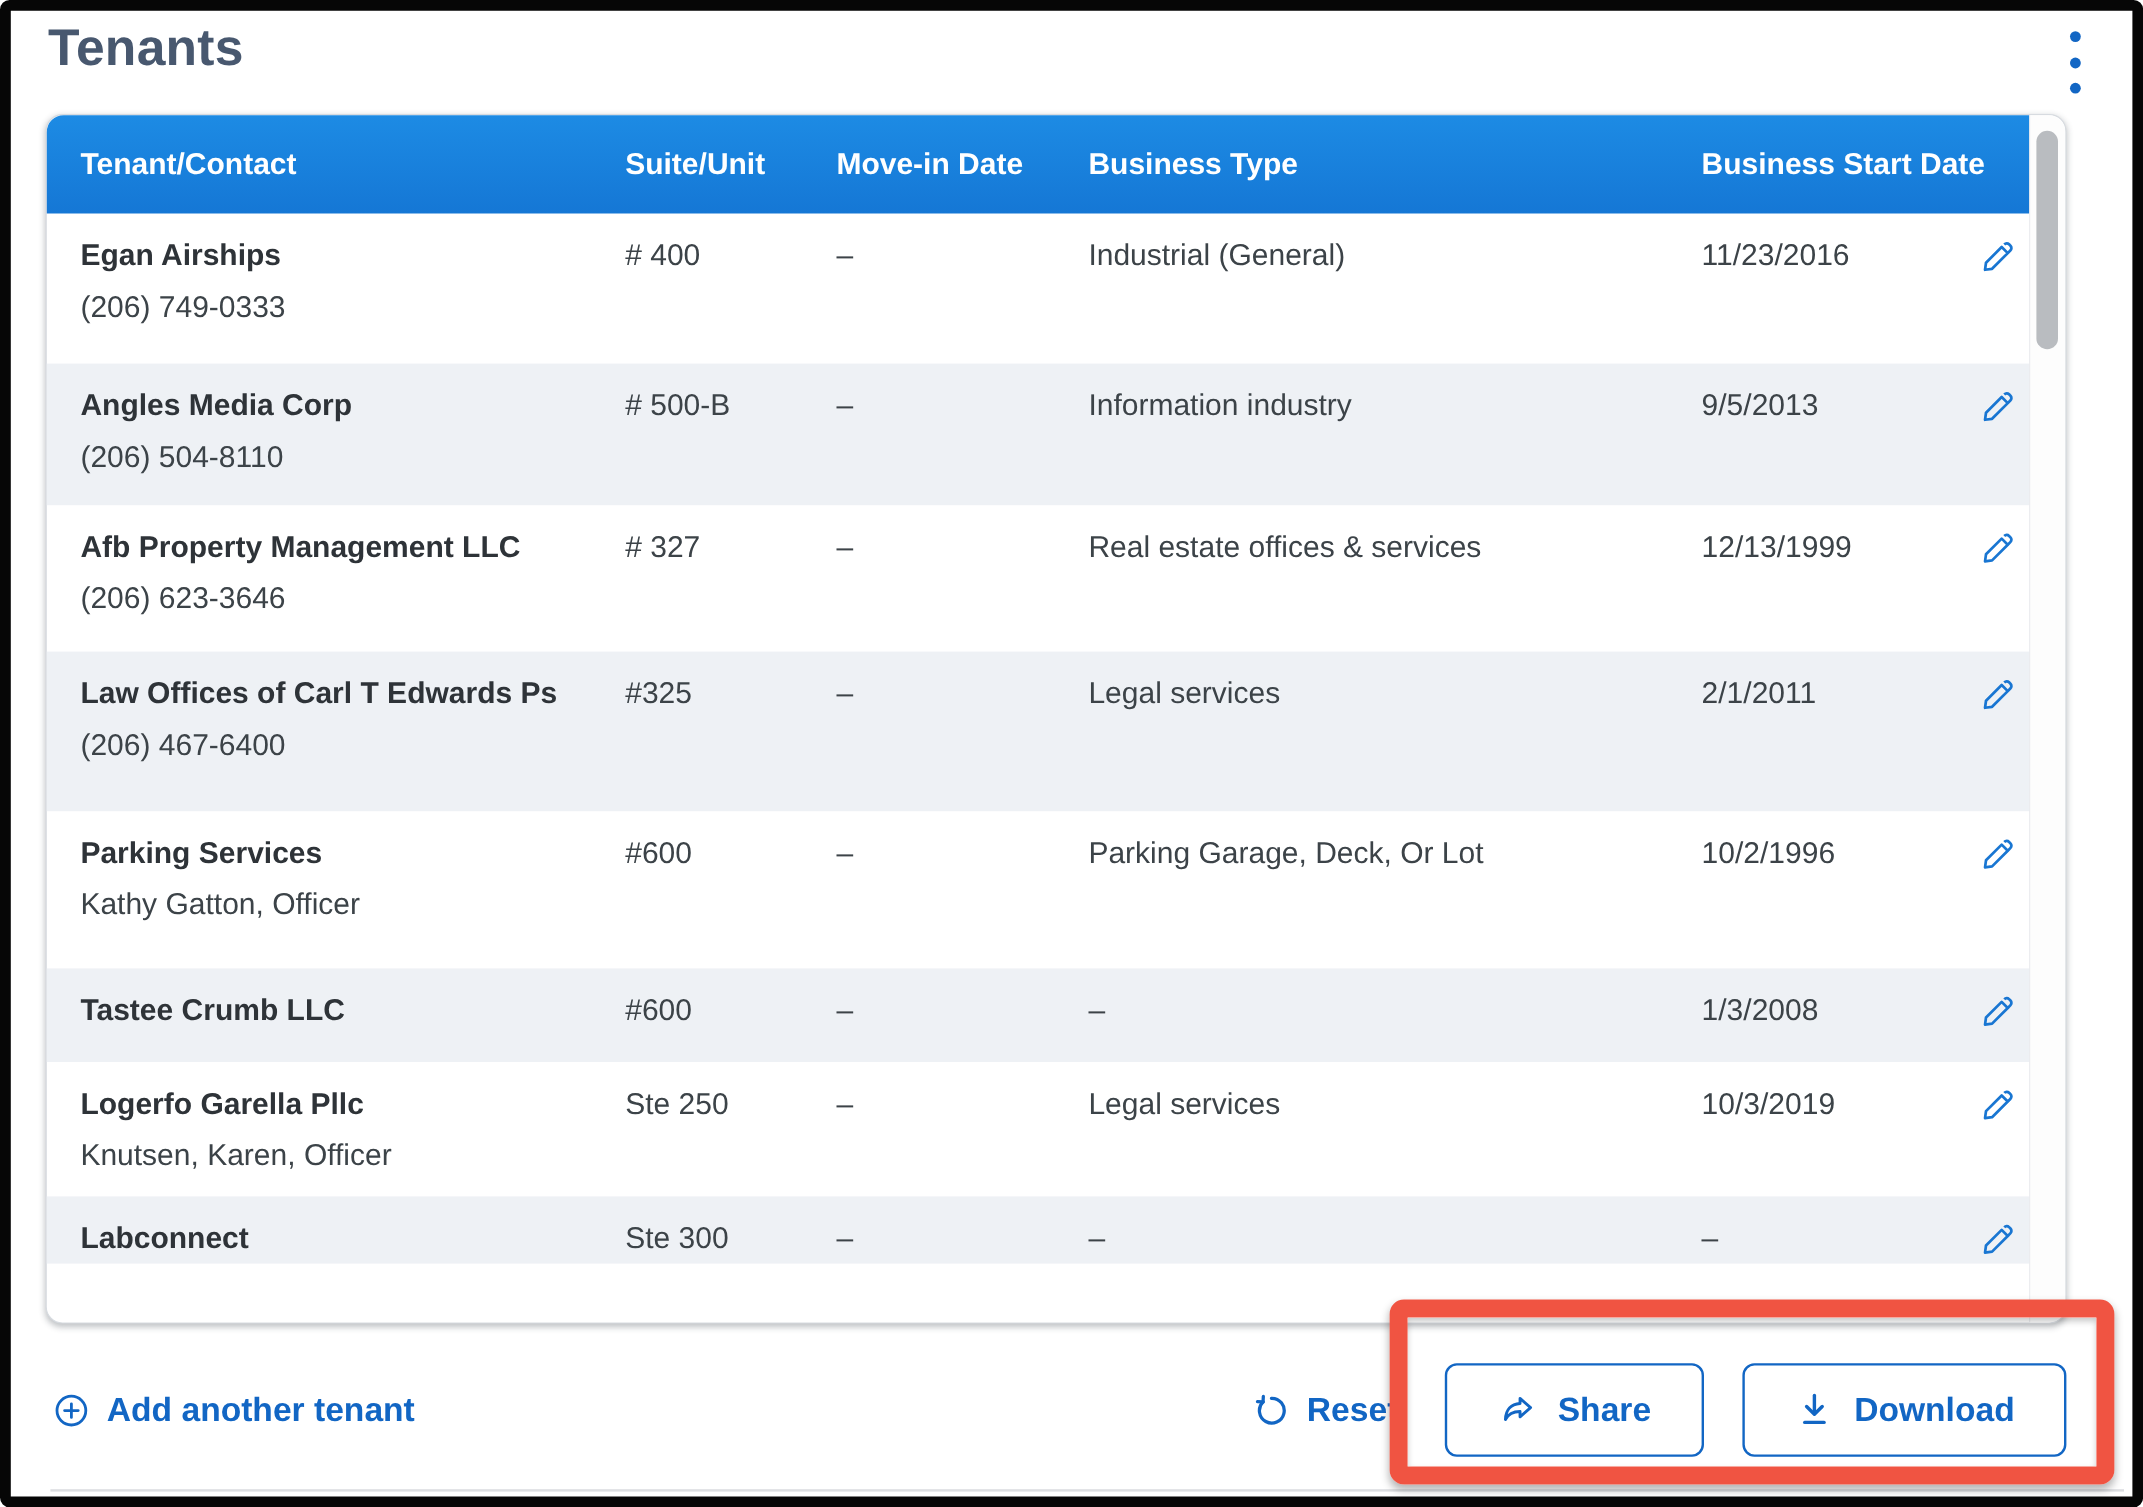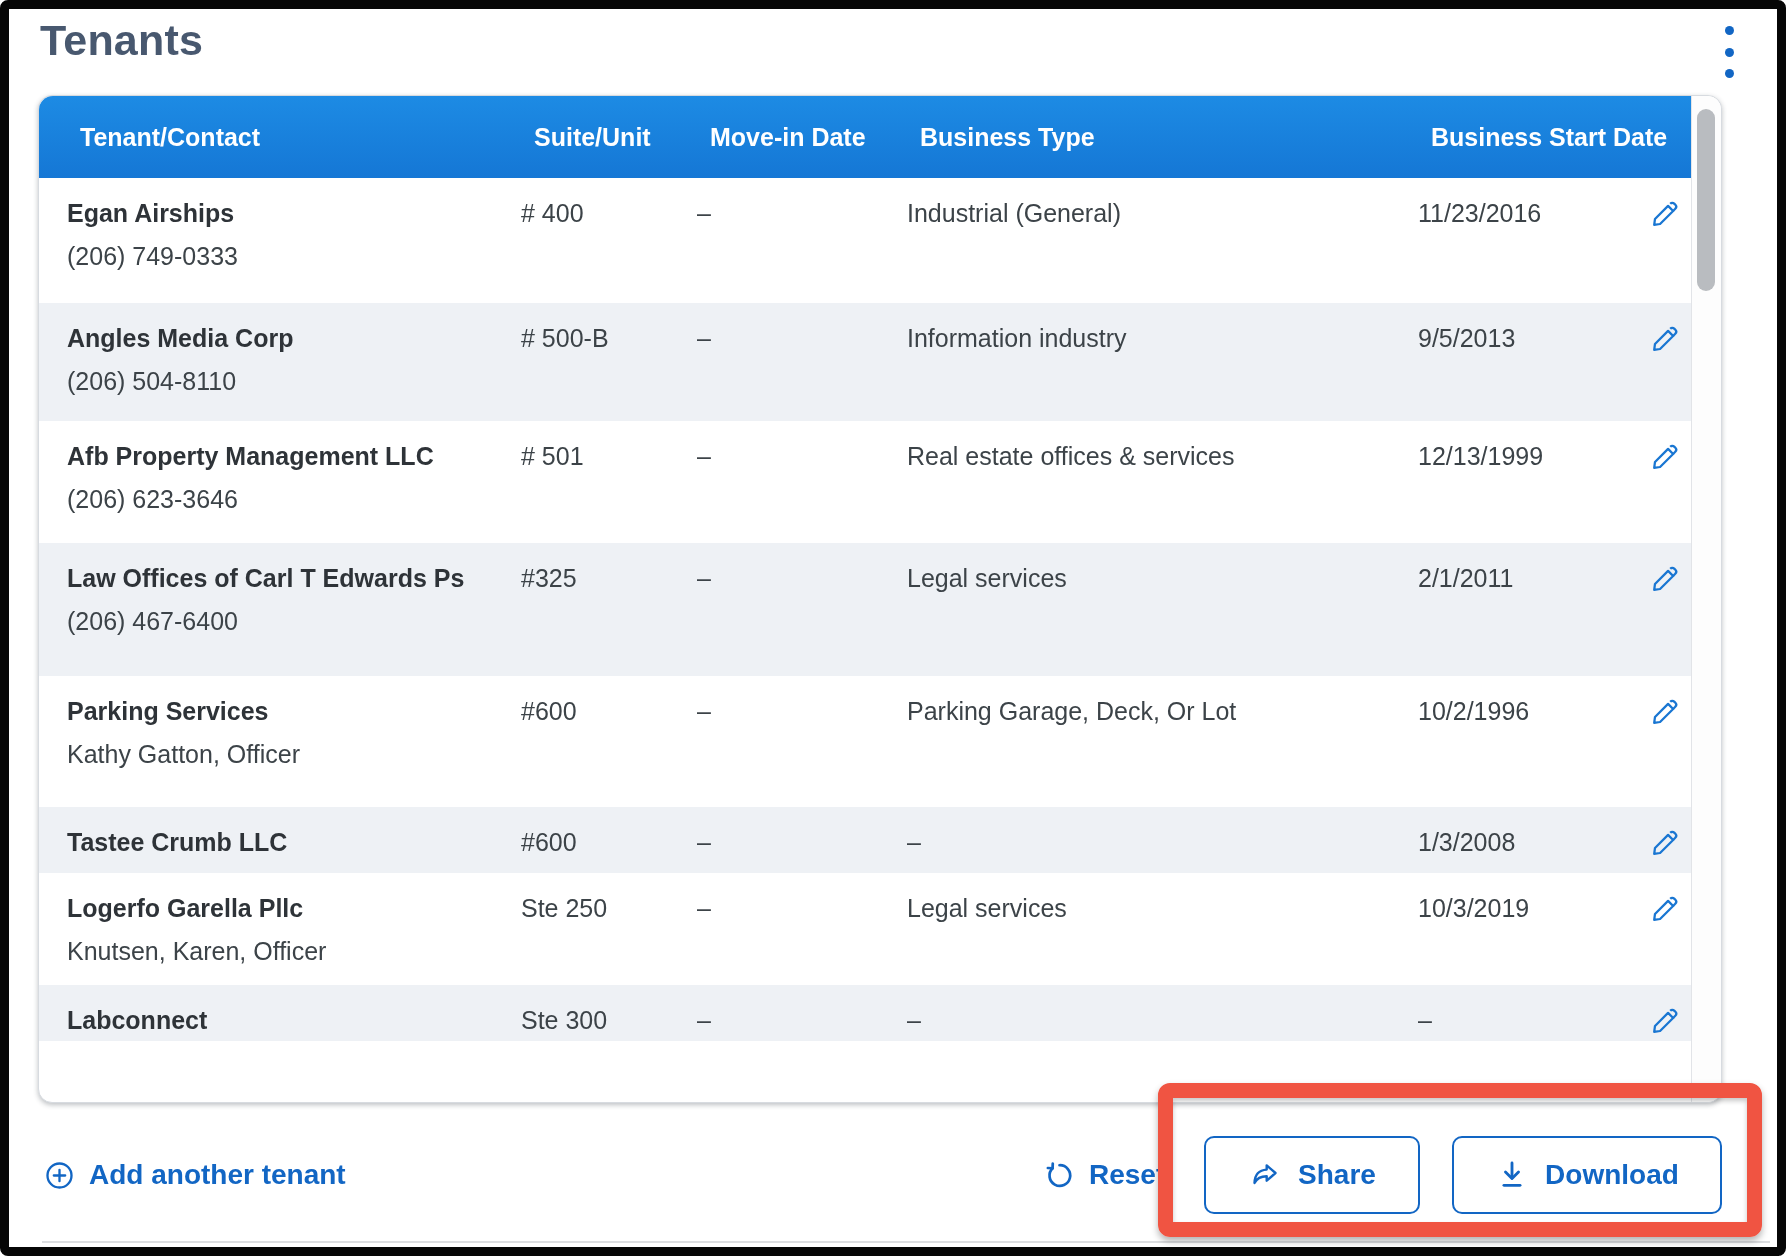--- a/index.html
+++ b/index.html
@@ -37,21 +37,21 @@
   .card{
     position:absolute;left:38px;top:95px;width:1684px;height:1008px;
     background:#fff;border:1px solid #D7DBE0;border-radius:14px;
     box-shadow:0 2px 5px rgba(40,50,60,.30);
   }
   .thead{
     position:absolute;left:0;top:0;right:30px;height:82px;
     background:linear-gradient(180deg,#1D8BE4,#1577D5);
     border-radius:14px 0 0 0;
     display:grid;grid-template-columns:454px 176px 210px 511px 221px 1fr;
-    align-items:center;padding-left:41px;
+    align-items:center;padding-left:28px;
     color:#fff;font-size:25px;font-weight:700;
   }
   .thead .th-start{grid-column:5/7;}
   .tbody{position:absolute;left:0;top:82px;right:30px;}
   .tr{
     display:grid;grid-template-columns:454px 176px 210px 511px 221px 1fr;
     padding:14px 0 0 28px;align-items:start;
   }
   .tr.alt{background:var(--row-alt-gray);}
   .td{font-size:25px;color:var(--text-dark);line-height:43px;}
@@ -159,21 +159,21 @@
               </svg>
             </span>
           </div>
       </div>
 
       <div class="tr" style="height:122px">
         <div class="td">
             <div class="name">Afb Property Management LLC</div>
             <div class="sub">(206) 623-3646</div>
           </div>
-        <div class="td"># 501</div>
+        <div class="td"># 327</div>
         <div class="td">–</div>
         <div class="td">Real estate offices &amp; services</div>
         <div class="td">12/13/1999</div>
         <div class="td edit">
             <span class="edit-btn">
               <svg width="32" height="32" viewBox="0 0 24 24" fill="none" stroke="#1976D2" stroke-width="1.7" stroke-linejoin="round">
                 <path d="M14.3 5.9 L18.1 9.7 L8.3 19.5 L3.9 20.1 L4.5 15.7 Z"></path>
                 <path d="M15.9 4.3 C16.8 3.4 18.1 3.4 18.9 4.2 L19.8 5.1 C20.6 5.9 20.6 7.2 19.7 8.1 L18.1 9.7"></path>
               </svg>
             </span>
@@ -211,21 +211,21 @@
         <div class="td edit">
             <span class="edit-btn">
               <svg width="32" height="32" viewBox="0 0 24 24" fill="none" stroke="#1976D2" stroke-width="1.7" stroke-linejoin="round">
                 <path d="M14.3 5.9 L18.1 9.7 L8.3 19.5 L3.9 20.1 L4.5 15.7 Z"></path>
                 <path d="M15.9 4.3 C16.8 3.4 18.1 3.4 18.9 4.2 L19.8 5.1 C20.6 5.9 20.6 7.2 19.7 8.1 L18.1 9.7"></path>
               </svg>
             </span>
           </div>
       </div>
 
-      <div class="tr alt" style="height:66px">
+      <div class="tr alt" style="height:78px">
         <div class="td">
             <div class="name">Tastee Crumb LLC</div>
           </div>
         <div class="td">#600</div>
         <div class="td">–</div>
         <div class="td">–</div>
         <div class="td">1/3/2008</div>
         <div class="td edit">
             <span class="edit-btn">
               <svg width="32" height="32" viewBox="0 0 24 24" fill="none" stroke="#1976D2" stroke-width="1.7" stroke-linejoin="round">

